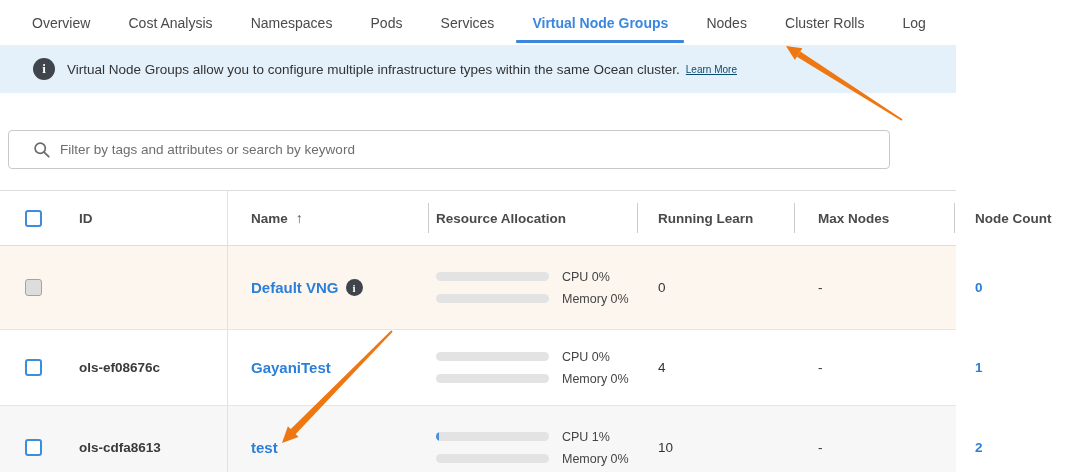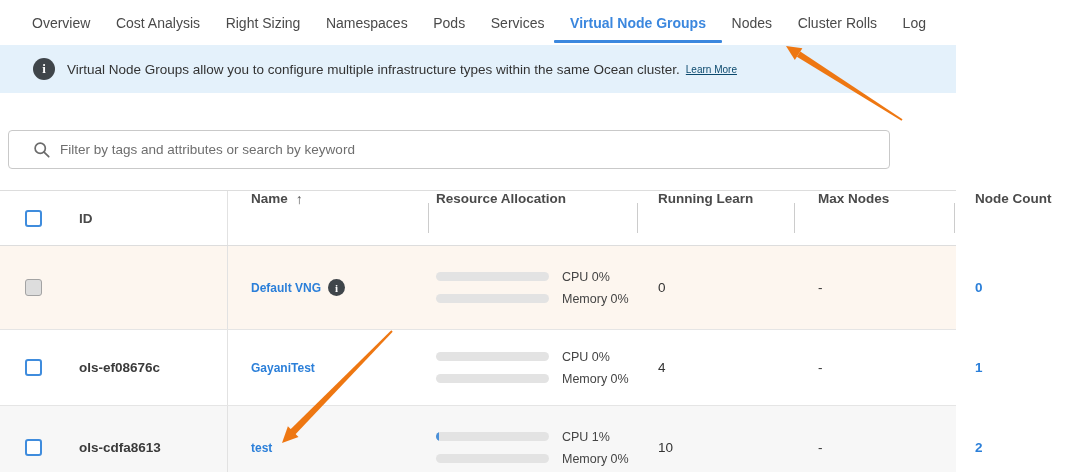--- a/index.html
+++ b/index.html
@@ -29,42 +29,42 @@
   .search-icon { width:17px; height:17px; margin-right:10px; flex:0 0 auto; }
   .search-input { border:none; outline:none; flex:1; font-size:13.5px; color:#333;
     font-family:"Liberation Sans", sans-serif; background:transparent; }
   .search-input::placeholder { color:#6e6e6e; opacity:1; }
 
   
   .table { margin-top:21px; border-top:1px solid #ddd; }
   .tr { display:grid; grid-template-columns:228px 200px 209px 157px 160px 138px; align-items:center; }
   .thead { height:55px; border-bottom:1px solid #ddd; }
   .th { font-size:13.5px; font-weight:700; color:#4a4a4a; position:relative; height:100%;
-    display:flex; }
+    display:flex; align-items:center; }
   .cell-id-group { padding-left:25px; height:100%; display:flex; align-items:center; border-right:1px solid #e2e2e2; }
   .id-label { margin-left:37px; }
   .sep::before { content:""; position:absolute; left:0; top:50%; transform:translateY(-50%);
     width:1px; height:30px; background:#ccc; }
   .pad-name { padding-left:23px; }
   .pad-res { padding-left:8px; }
   .pad-pods { padding-left:21px; }
   .pad-max { padding-left:24px; }
   .pad-count { padding-left:21px; }
   .sort-arrow { margin-left:8px; font-size:14px; color:#555; font-weight:400; }
 
   .row { border-bottom:1px solid #e5e5e5; }
   .row-default { height:84px; background:#fdf6ef; }
   .row-white { height:76px; background:#fff; }
   .row-gray { height:84px; background:#f7f7f7; }
   .td { font-size:13.5px; color:#333; height:100%; display:flex; align-items:center; }
 
   .checkbox { width:17px; height:17px; border:2px solid #3f8cdd; border-radius:3px; background:#fff; flex:0 0 auto; cursor:pointer; }
   .checkbox.disabled { border:1px solid #a3a3a3; background:#ddd; cursor:default; }
 
-  .name-link { color:#2b7fd9; font-weight:700; font-size:12px; cursor:pointer; }
+  .name-link { color:#2b7fd9; font-weight:700; font-size:15px; cursor:pointer; }
   .id-text { font-weight:700; color:#3a3a3a; }
   .info-icon-sm { width:17px; height:17px; border-radius:50%; background:#3f454a; color:#fff;
     font-size:11px; font-weight:700; display:inline-flex; align-items:center; justify-content:center;
     margin-left:7px; font-family:"Liberation Serif", serif; cursor:pointer; }
 
   .res-block { display:flex; flex-direction:column; gap:8px; }
   .res-line { display:flex; align-items:center; }
   .bar { width:113px; height:9px; background:#e3e3e3; border-radius:5px; overflow:hidden; position:relative; }
   .bar-fill { height:100%; background:#4a90d9; border-radius:5px 0 0 5px; }
   .bar-label { font-size:12.5px; color:#444; margin-left:13px; white-space:nowrap; }
@@ -75,21 +75,20 @@
   .arrows { position:absolute; inset:0; pointer-events:none; }
 </style>
 </head>
 <body>
 
 <div class="page">
 
   <div class="nav">
     <div class="tab">Overview</div>
     <div class="tab">Cost Analysis</div>
-    <div class="tab">Right Sizing</div>
     <div class="tab">Namespaces</div>
     <div class="tab">Pods</div>
     <div class="tab">Services</div>
     <div class="tab active">Virtual Node Groups</div>
     <div class="tab">Nodes</div>
     <div class="tab">Cluster Rolls</div>
     <div class="tab">Log</div>
   </div>
 
   <div class="banner">

